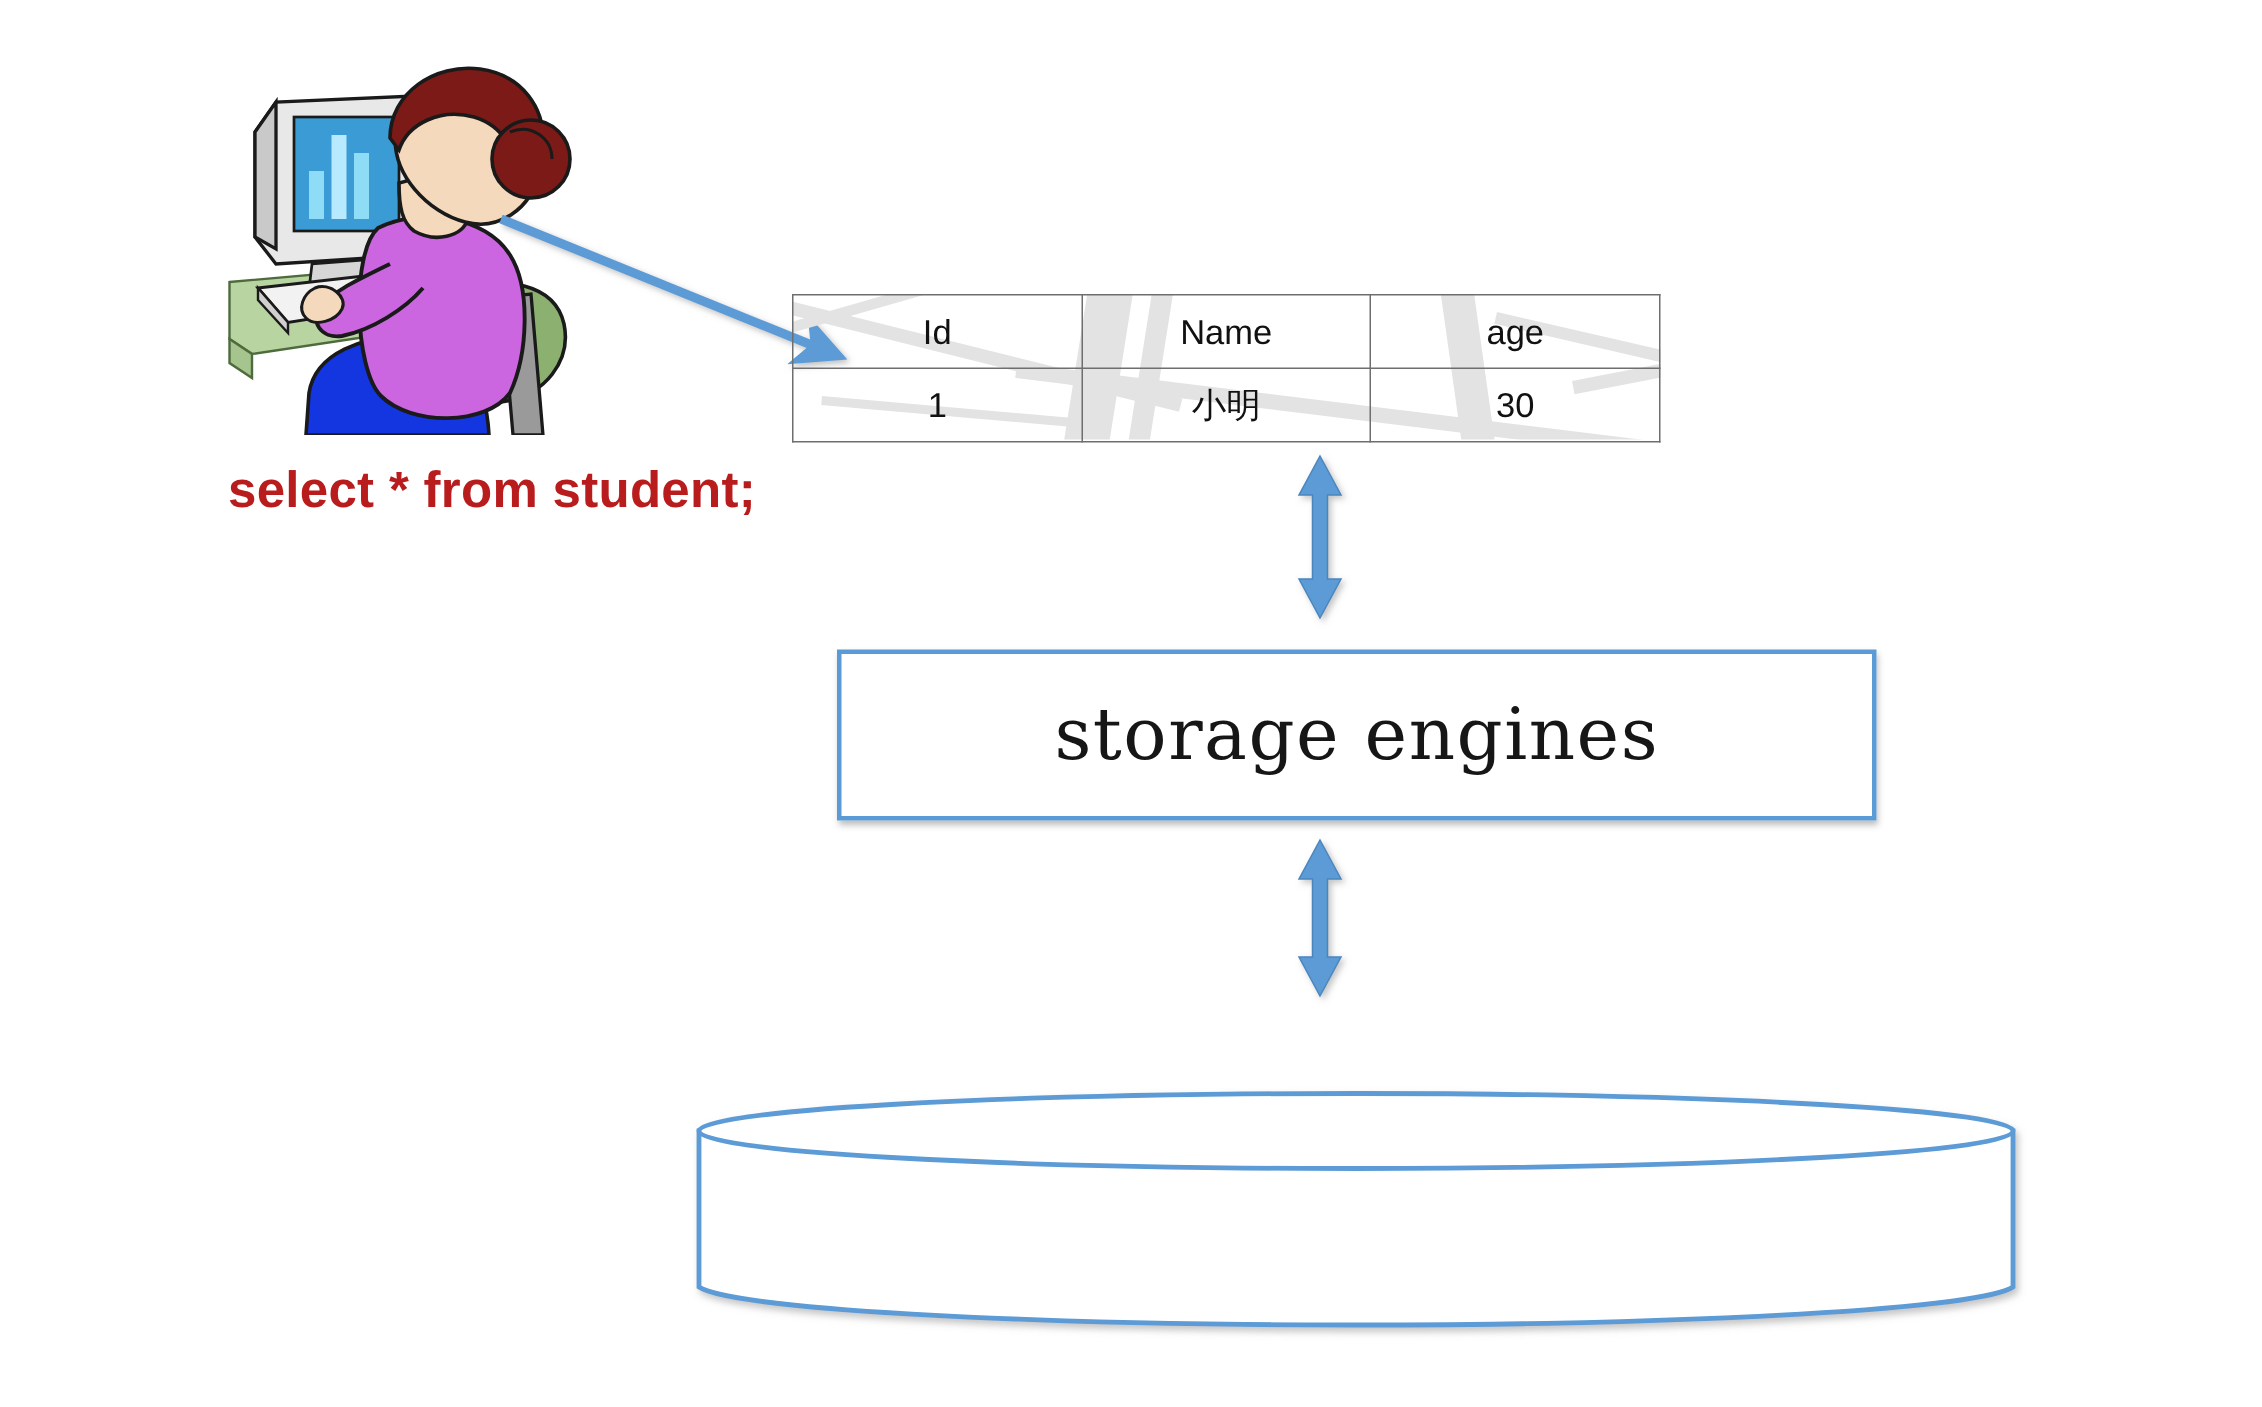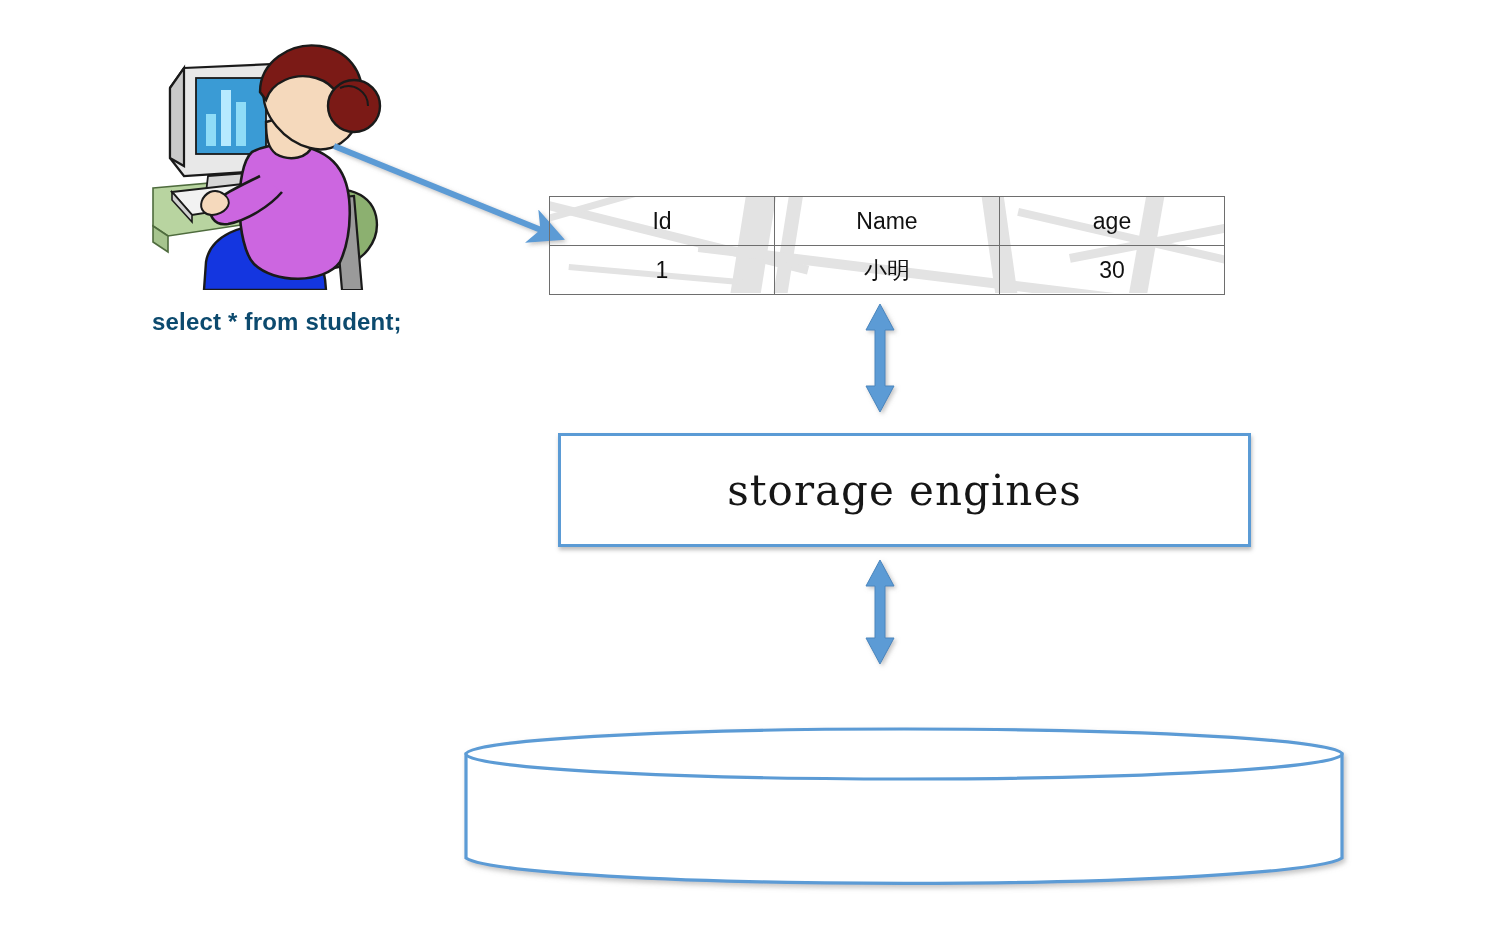--- a/index.html
+++ b/index.html
@@ -27,33 +27,33 @@
     width: 250px;
     height: 250px;
   }
 
   
   .sql-caption {
     position: absolute;
     left: 152px;
     top: 308px;
     font-family: "Liberation Sans", sans-serif;
-    font-size: 24px;
+    font-size: 34px;
     font-weight: bold;
-    color: #0c4a6e;
+    color: #b91c1c;
     letter-spacing: 0.2px;
     white-space: nowrap;
   }
 
   
   .result-table-wrap {
     position: absolute;
-    left: 549px;
+    left: 528px;
     top: 196px;
-    width: 676px;
+    width: 579px;
     height: 97px;
   }
   .watermark {
     position: absolute;
     inset: 0;
     overflow: hidden;
     pointer-events: none;
   }
   .wm-line {
     position: absolute;
@@ -87,21 +87,21 @@
     border: 3px solid #5b9bd5;
     background: #ffffff;
     box-sizing: border-box;
     box-shadow: 1px 3px 4px rgba(110,110,110,0.45);
     display: flex;
     align-items: center;
     justify-content: center;
   }
   .box-label {
     font-family: "DejaVu Serif", serif;
-    font-size: 42px;
+    font-size: 48px;
     color: #161616;
     letter-spacing: 1px;
     white-space: nowrap;
   }
   #storage-engines-box {
     left: 558px;
     top: 433px;
     width: 693px;
     height: 114px;
   }

